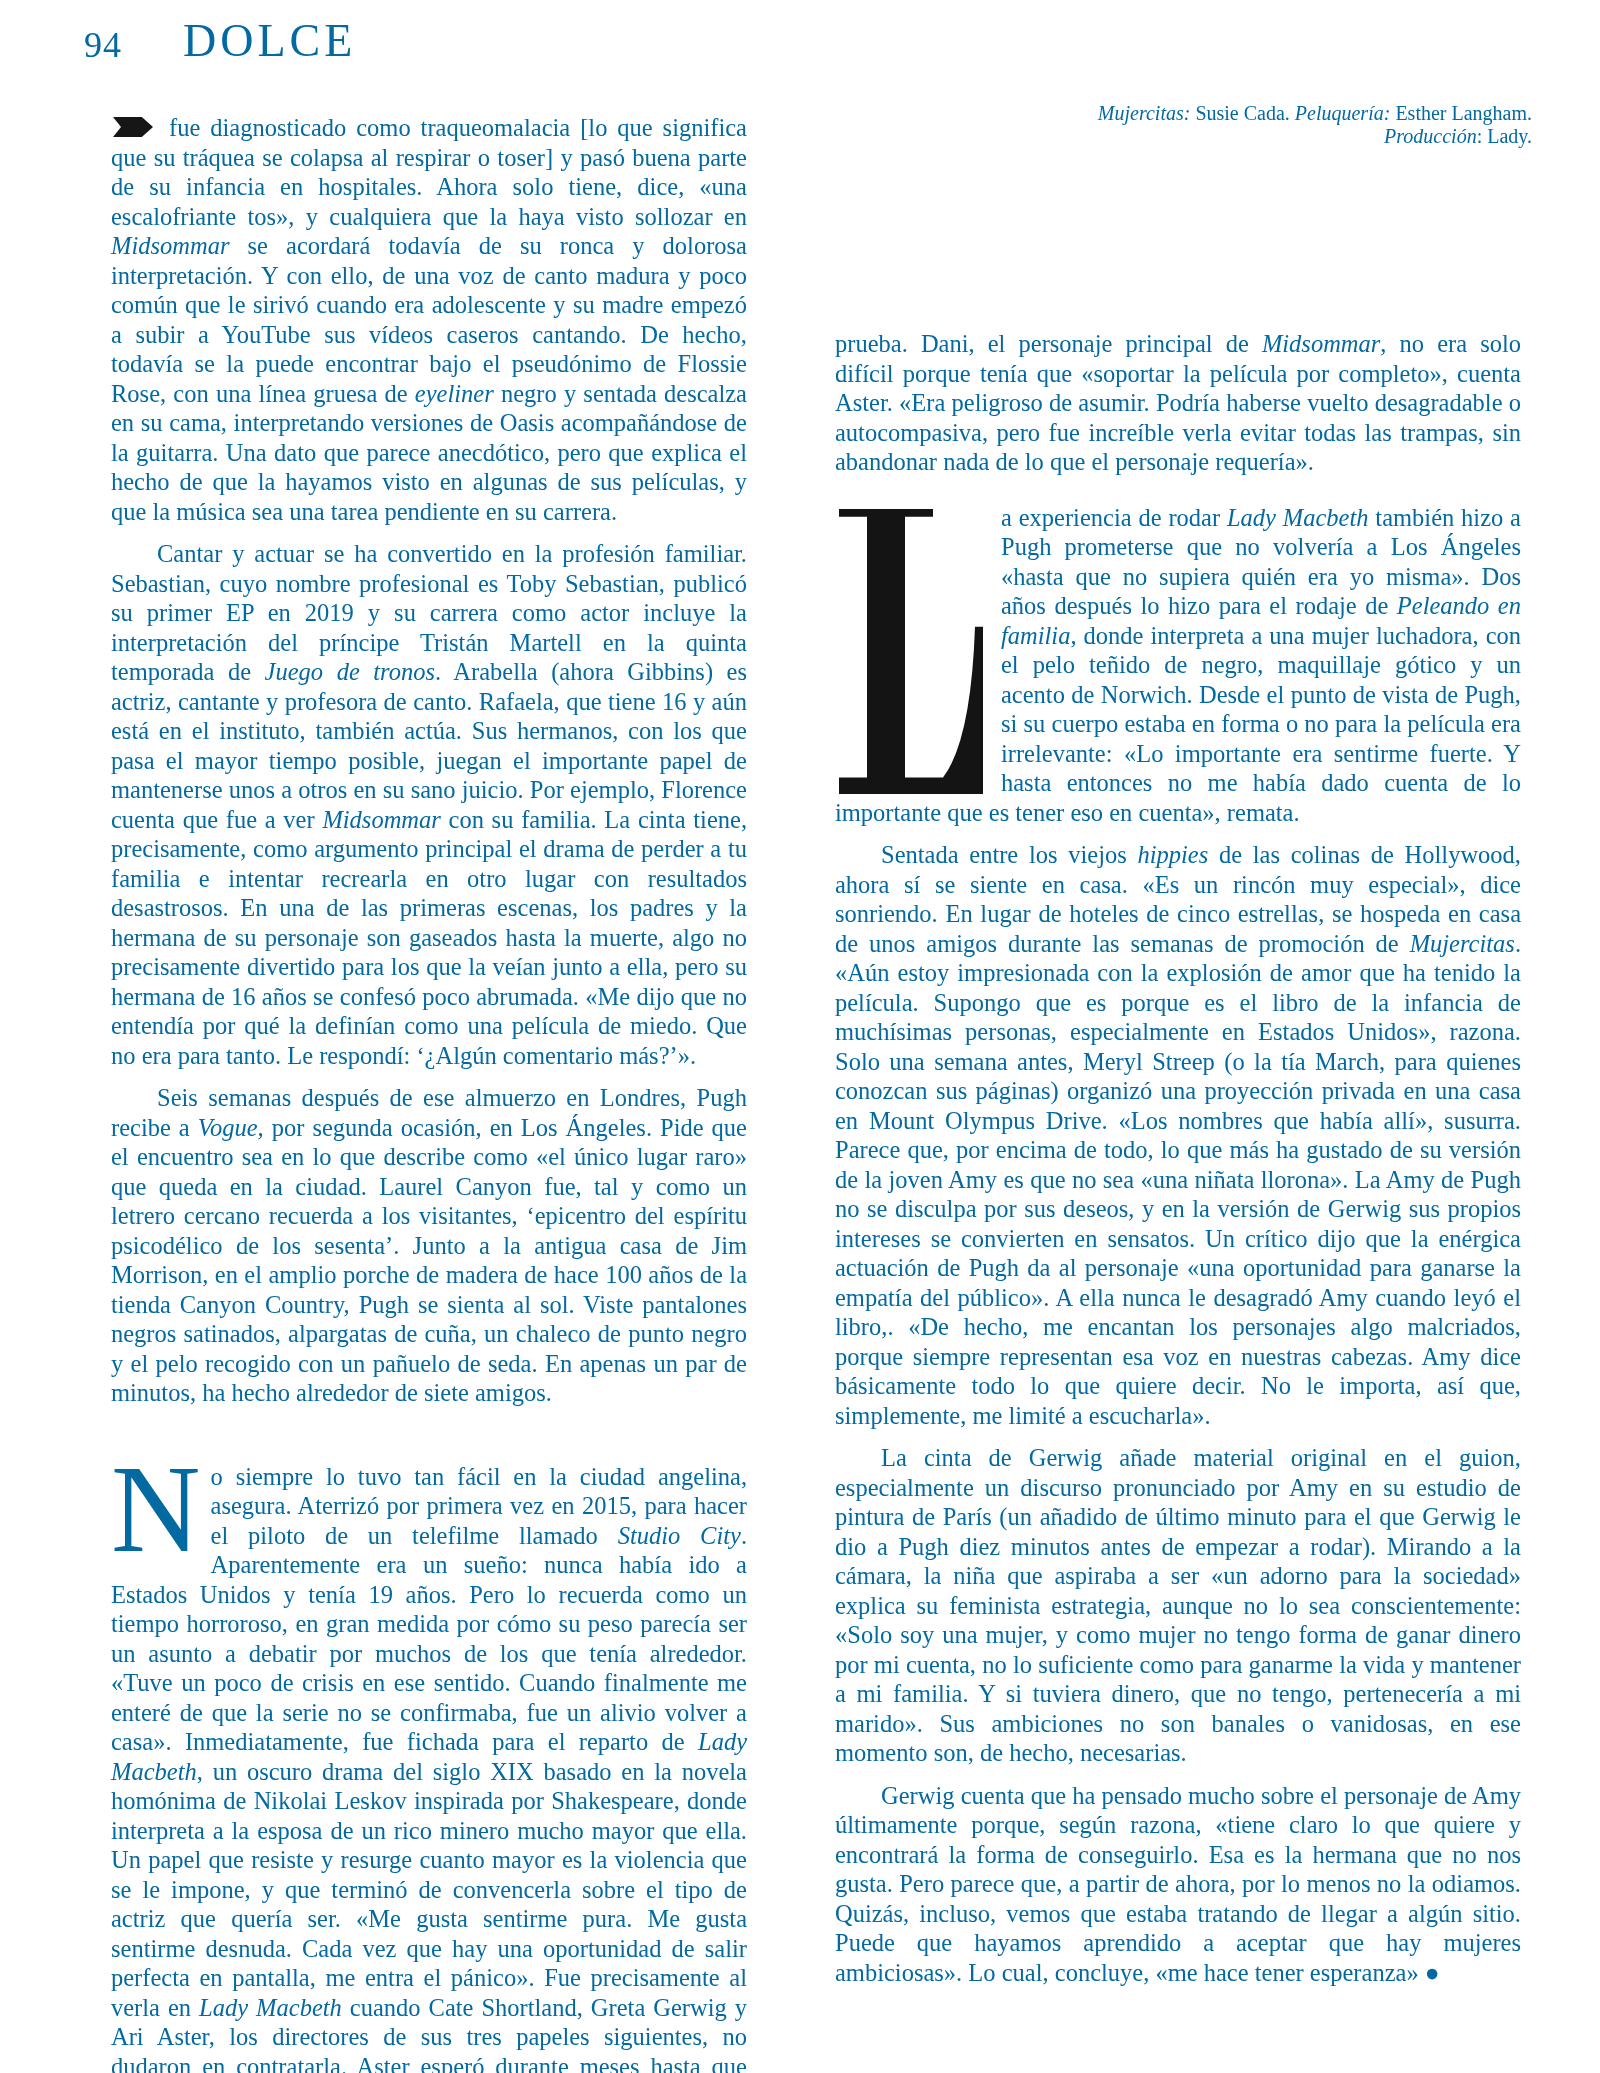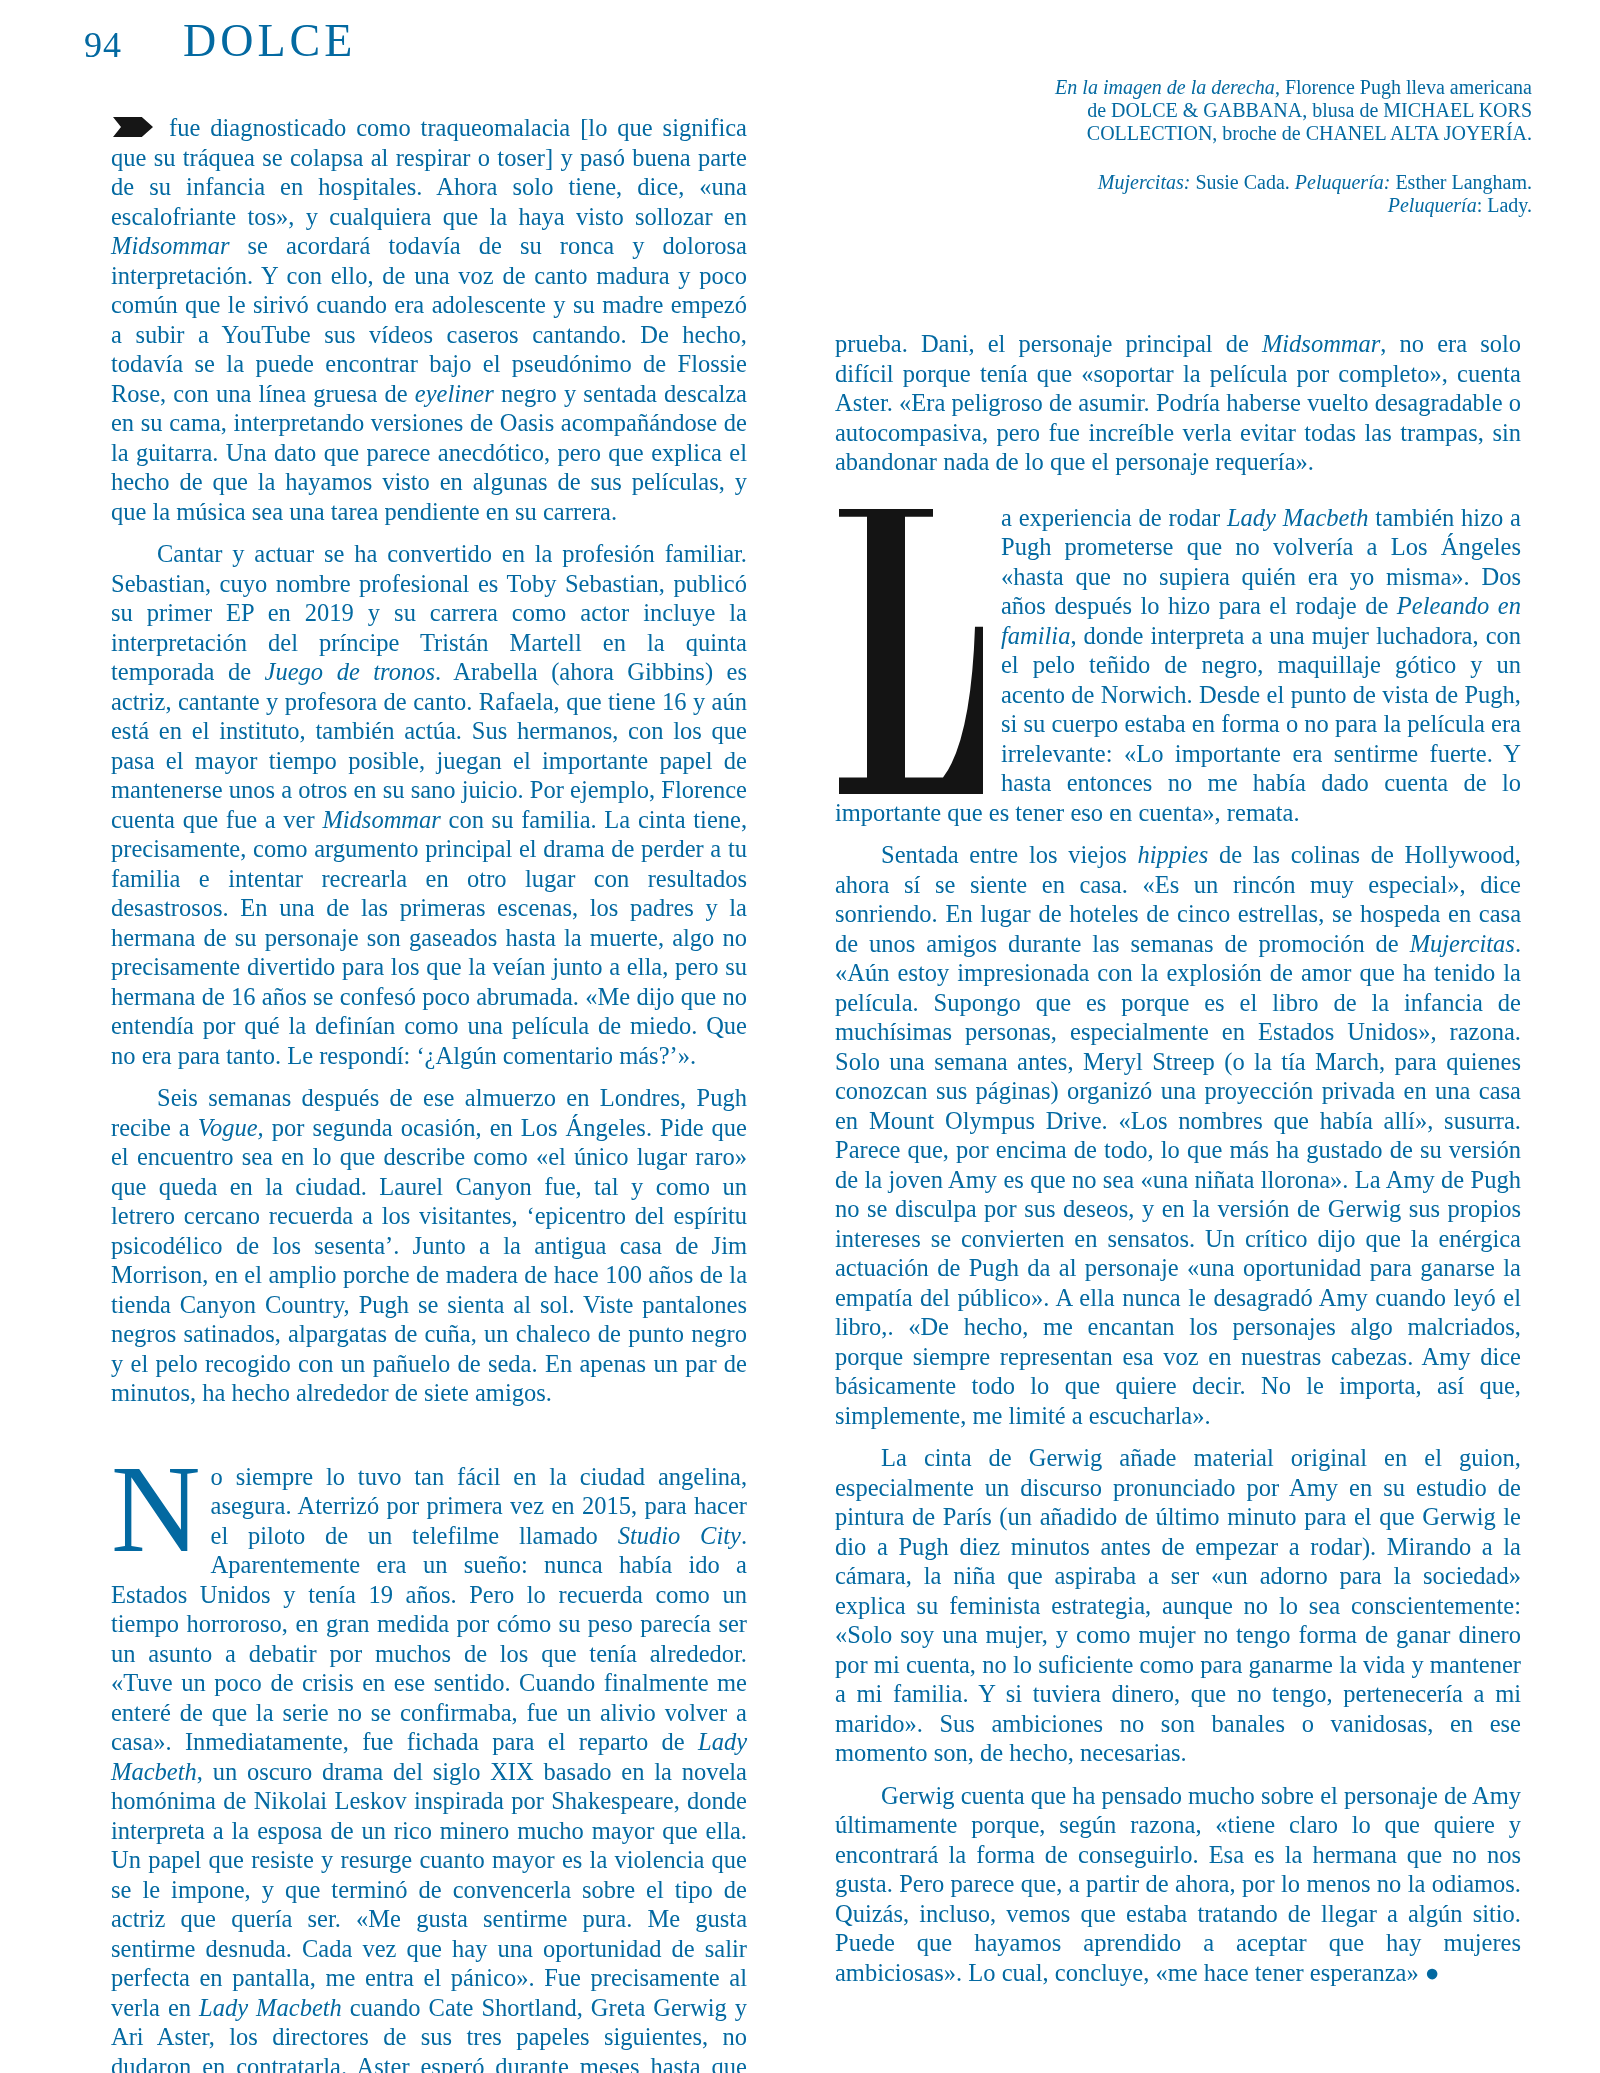--- a/index.html
+++ b/index.html
@@ -62,22 +62,21 @@
   i{font-style:italic;}
 </style>
 </head>
 <body>
 
 <div class="page">
   <div class="folio">94</div>
   <div class="section-title">DOLCE</div>
 
   <div class="credits">
-    <p class="credit"><i>En la imagen de la derecha</i><span>, Florence Pugh lleva americana de DOLCE &amp; GABBANA, blusa de MICHAEL KORS COLLECTION, broche de CHANEL ALTA JOYERÍA.</span></p>
-    <p class="credit credit-team"><i>Mujercitas:</i><span> Susie Cada. </span><i>Peluquería:</i><span> Esther Langham. </span><i>Peluquería</i><span>: Lady.</span></p>
+    <p class="credit credit-team"><i>Mujercitas:</i><span> Susie Cada. </span><i>Peluquería:</i><span> Esther Langham. </span><i>Producción</i><span>: Lady.</span></p>
   </div>
 
   <div class="col col-left">
       <p class="para"><span class="marker-arrow"></span><span>fue diagnosticado como traqueomalacia [lo que significa que su tráquea se colapsa al respirar o toser] y pasó buena parte de su infancia en hospitales. Ahora solo tiene, dice, «una escalofriante tos», y cualquiera que la haya visto sollozar en </span><i>Midsommar</i><span> se acordará todavía de su ronca y dolorosa interpretación. Y con ello, de una voz de canto madura y poco común que le sirivó cuando era adolescente y su madre empezó a subir a YouTube sus vídeos caseros cantando. De hecho, todavía se la puede encontrar bajo el pseudónimo de Flossie Rose, con una línea gruesa de </span><i>eyeliner</i><span> negro y sentada descalza en su cama, interpretando versiones de Oasis acompañándose de la guitarra. Una dato que parece anecdótico, pero que explica el hecho de que la hayamos visto en algunas de sus películas, y que la música sea una tarea pendiente en su carrera.</span></p>
       <p class="para para-indent"><span>Cantar y actuar se ha convertido en la profesión familiar. Sebastian, cuyo nombre profesional es Toby Sebastian, publicó su primer EP en 2019 y su carrera como actor incluye la interpretación del príncipe Tristán Martell en la quinta temporada de </span><i>Juego de tronos</i><span>. Arabella (ahora Gibbins) es actriz, cantante y profesora de canto. Rafaela, que tiene 16 y aún está en el instituto, también actúa. Sus hermanos, con los que pasa el mayor tiempo posible, juegan el importante papel de mantenerse unos a otros en su sano juicio. Por ejemplo, Florence cuenta que fue a ver </span><i>Midsommar</i><span> con su familia. La cinta tiene, precisamente, como argumento principal el drama de perder a tu familia e intentar recrearla en otro lugar con resultados desastrosos. En una de las primeras escenas, los padres y la hermana de su personaje son gaseados hasta la muerte, algo no precisamente divertido para los que la veían junto a ella, pero su hermana de 16 años se confesó poco abrumada. «Me dijo que no entendía por qué la definían como una película de miedo. Que no era para tanto. Le respondí: ‘¿Algún comentario más?’».</span></p>
       <p class="para para-indent"><span>Seis semanas después de ese almuerzo en Londres, Pugh recibe a </span><i>Vogue,</i><span> por segunda ocasión, en Los Ángeles. Pide que el encuentro sea en lo que describe como «el único lugar raro» que queda en la ciudad. Laurel Canyon fue, tal y como un letrero cercano recuerda a los visitantes, ‘epicentro del espíritu psicodélico de los sesenta’. Junto a la antigua casa de Jim Morrison, en el amplio porche de madera de hace 100 años de la tienda Canyon Country, Pugh se sienta al sol. Viste pantalones negros satinados, alpargatas de cuña, un chaleco de punto negro y el pelo recogido con un pañuelo de seda. En apenas un par de minutos, ha hecho alrededor de siete amigos.</span></p>
       <p class="para para-drop-n"><span class="dropcap-n">N</span><span>o siempre lo tuvo tan fácil en la ciudad angelina, asegura. Aterrizó por primera vez en 2015, para hacer el piloto de un telefilme llamado </span><i>Studio City</i><span>. Aparentemente era un sueño: nunca había ido a Estados Unidos y tenía 19 años. Pero lo recuerda como un tiempo horroroso, en gran medida por cómo su peso parecía ser un asunto a debatir por muchos de los que tenía alrededor. «Tuve un poco de crisis en ese sentido. Cuando finalmente me enteré de que la serie no se confirmaba, fue un alivio volver a casa». Inmediatamente, fue fichada para el reparto de </span><i>Lady Macbeth</i><span>, un oscuro drama del siglo XIX basado en la novela homónima de Nikolai Leskov inspirada por Shakespeare, donde interpreta a la esposa de un rico minero mucho mayor que ella. Un papel que resiste y resurge cuanto mayor es la violencia que se le impone, y que terminó de convencerla sobre el tipo de actriz que quería ser. «Me gusta sentirme pura. Me gusta sentirme desnuda. Cada vez que hay una oportunidad de salir perfecta en pantalla, me entra el pánico». Fue precisamente al verla en </span><i>Lady Macbeth</i><span> cuando Cate Shortland, Greta Gerwig y Ari Aster, los directores de sus tres papeles siguientes, no dudaron en contratarla. Aster esperó durante meses hasta que terminó de grabar </span><i>La chica del tambor</i><span> y pudo enviarle una</span></p>
     </div>
   <div class="col col-right">
       <p class="para"><span>prueba. Dani, el personaje principal de </span><i>Midsommar</i><span>, no era solo difícil porque tenía que «soportar la película por completo», cuenta Aster. «Era peligroso de asumir. Podría haberse vuelto desagradable o autocompasiva, pero fue increíble verla evitar todas las trampas, sin abandonar nada de lo que el personaje requería».</span></p>

